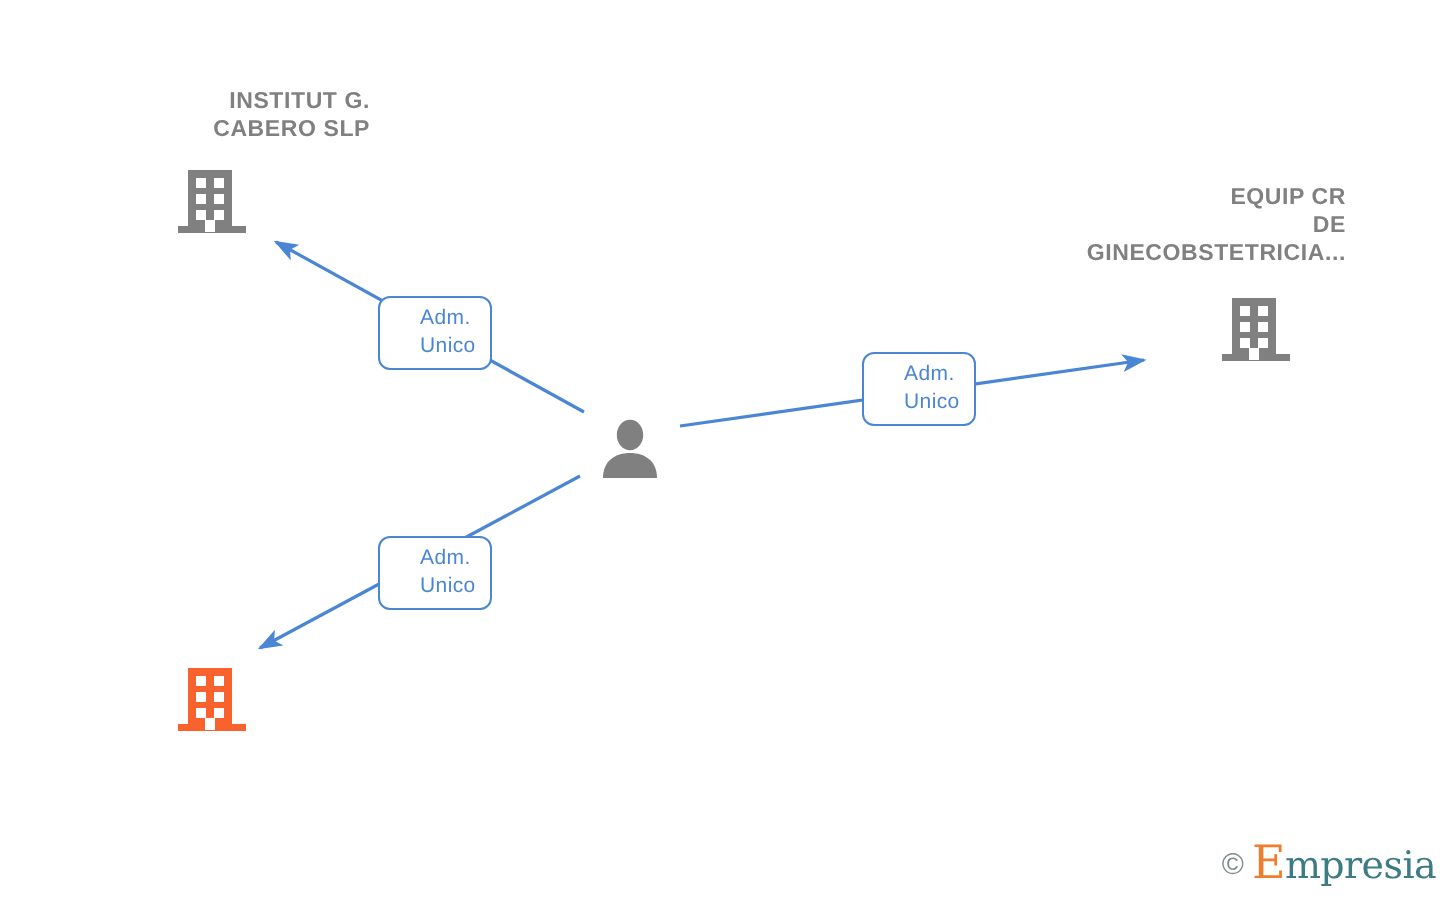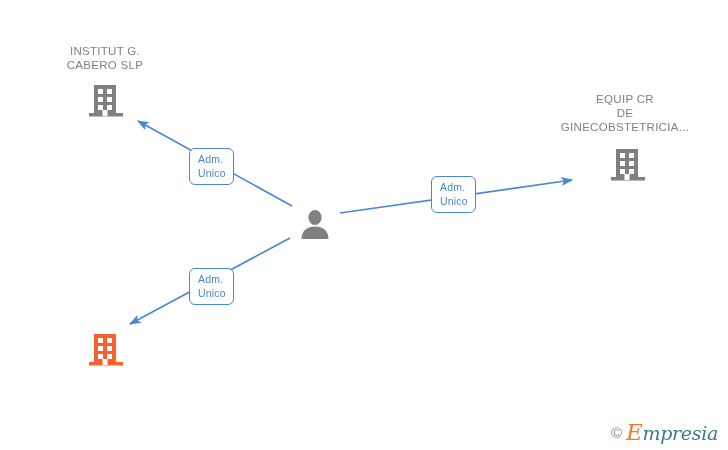--- a/index.html
+++ b/index.html
@@ -28,57 +28,57 @@
     position: absolute;
     text-align: center;
     width: 160px;
     user-select: none;
   }
   .node-label {
     font-size: 11.5px;
     line-height: 14px;
     color: #808080;
     letter-spacing: 0.3px;
-    font-weight: normal;
+    font-weight: bold;
     white-space: pre-line;
+    text-align: right;
   }
   .node-icon {
     display: block;
     margin: 0 auto;
   }
   .edge-label {
     position: absolute;
     box-sizing: border-box;
     background: #ffffff;
     border: 1.4px solid #4a86d4;
     border-radius: 6px;
     color: #4a86d4;
     font-size: 10.5px;
     line-height: 13.5px;
-    padding: 4px 7px 4px 8px;
+    padding: 4px 7px 4px 20px;
     text-align: left;
     white-space: pre-line;
     letter-spacing: 0.2px;
   }
   #watermark {
     position: absolute;
     right: 10px;
     bottom: 6px;
     display: flex;
     align-items: center;
     gap: 4px;
   }
   #watermark .wm-c {
     font-size: 15px;
     color: #7f8c8d;
     line-height: 1;
   }
   #watermark .wm-text {
     font-family: "DejaVu Serif", serif;
-    font-style: italic;
     font-size: 19px;
     line-height: 1;
     color: #3d7b87;
     letter-spacing: -0.3px;
   }
   #watermark .wm-text .wm-e {
     color: #ef7d2e;
     font-size: 23px;
   }
 </style>
@@ -107,21 +107,21 @@
     <rect x="3" y="31" width="34" height="3.5" fill="#808080"></rect>
     <rect x="12" y="7" width="5" height="5" fill="#ffffff"></rect>
     <rect x="21" y="7" width="5" height="5" fill="#ffffff"></rect>
     <rect x="12" y="15" width="5" height="5" fill="#ffffff"></rect>
     <rect x="21" y="15" width="5" height="5" fill="#ffffff"></rect>
     <rect x="12" y="23" width="5" height="5" fill="#ffffff"></rect>
     <rect x="21" y="23" width="5" height="5" fill="#ffffff"></rect>
     <rect x="16.5" y="28" width="5" height="6" fill="#ffffff"></rect>
   </svg>
 
-  <div class="node" style="left:545px; top:92px;">
+  <div class="node" style="left:513px; top:92px;">
     <div class="node-label">EQUIP CR
 DE
 GINECOBSTETRICIA...</div>
   </div>
   <svg class="node-icon" style="position:absolute; left:608px; top:146px;" width="40" height="40" viewBox="0 0 40 40" xmlns="http://www.w3.org/2000/svg">
     <rect x="8" y="3" width="22" height="31" fill="#808080"></rect>
     <rect x="3" y="31" width="34" height="3.5" fill="#808080"></rect>
     <rect x="12" y="7" width="5" height="5" fill="#ffffff"></rect>
     <rect x="21" y="7" width="5" height="5" fill="#ffffff"></rect>
     <rect x="12" y="15" width="5" height="5" fill="#ffffff"></rect>

